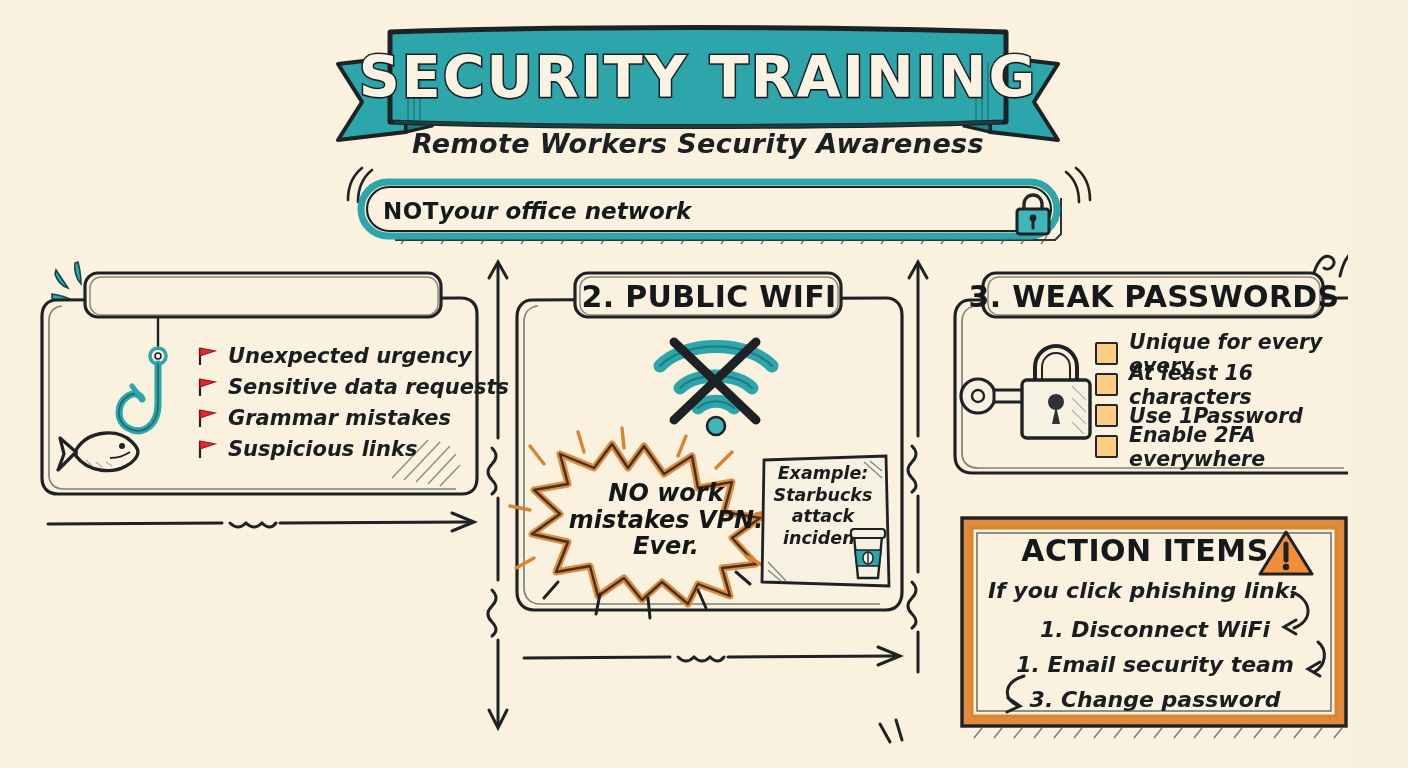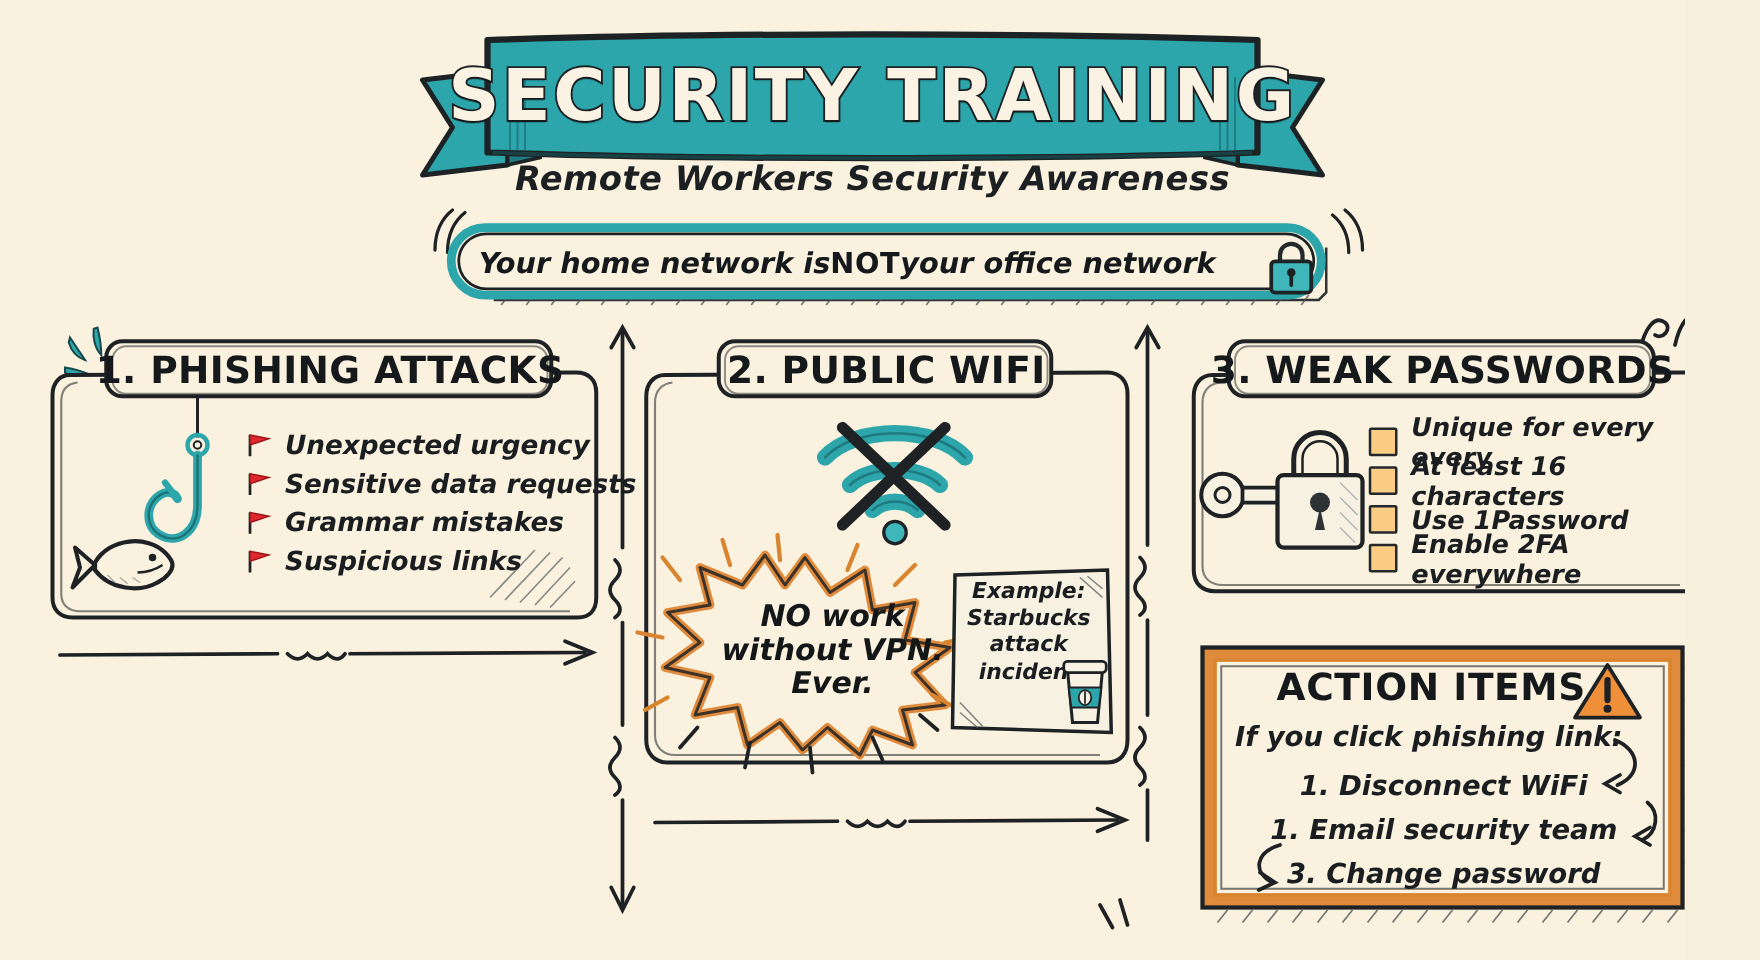--- a/index.html
+++ b/index.html
@@ -247,21 +247,20 @@
           <path d="M606 66 L612 58"></path>
           <path d="M626 66 L632 58"></path>
         <path d="M646 66 L652 58"></path>
           <path d="M666 66 L672 58"></path>
           <path d="M686 66 L692 58"></path>
       </g>
       <rect x="6" y="4" width="696" height="54" rx="27" fill="#faf2de" stroke="#2ca5ab" stroke-width="7"></rect>
       <rect x="12" y="9" width="684" height="44" rx="22" fill="#faf2de" stroke="#1d2224" stroke-width="2.2"></rect>
     </svg>
     <div id="tagline-text">
-      <span>Your home network is </span>
         <b>NOT</b>
         <span> your office network</span>
     </div>
     <svg class="abs" style="left:656px; top:12px;" width="44" height="46">
       <path d="M13 20 L13 14 A9 9 0 0 1 31 14 L31 20" fill="none" stroke="#23282a" stroke-width="3.4"></path>
       <rect x="6" y="19" width="32" height="25" rx="3" fill="#3fb6b9" stroke="#1d2224" stroke-width="3"></rect>
       <circle cx="22" cy="28" r="3.4" fill="#1d2224"></circle>
       <path d="M22 31 L22 38" stroke="#1d2224" stroke-width="3" stroke-linecap="round"></path>
     </svg>
   </div>
@@ -318,21 +317,20 @@
         <path d="M368 198 L404 160"></path>
       <path d="M380 200 L414 164"></path>
         <path d="M392 202 L420 172"></path>
       <path d="M404 204 L424 183"></path>
     </g>
   </svg>
   <svg class="abs" style="left:80px; top:268px;" width="368" height="56">
     <rect x="5" y="5" width="356" height="44" rx="13" fill="#faf2de" stroke="#1e2224" stroke-width="3.2"></rect>
     <rect x="10" y="9" width="348" height="38" rx="11" fill="none" stroke="#1e2224" stroke-width="1.5" opacity="0.5"></rect>
   </svg>
-  <div id="card1-title" class="card-title">1. PHISHING ATTACKS</div>
 
   <svg class="abs" style="left:56px; top:316px;" width="164" height="166">
     <path d="M102 0 L102 34" stroke="#1e2224" stroke-width="2.4" fill="none"></path>
     <circle cx="102" cy="40" r="8" fill="none" stroke="#2ca5ab" stroke-width="3.6"></circle>
     <circle cx="102" cy="40" r="3" fill="none" stroke="#1e2224" stroke-width="1.6"></circle>
     <path d="M102 48 L102 88 C102 110, 86 120, 72 112 C60 105, 60 88, 72 80 C78 76, 84 78, 86 83" fill="none" stroke="#2ca5ab" stroke-width="7" stroke-linecap="round"></path>
     <path d="M102 48 L102 88 C102 110, 86 120, 72 112 C60 105, 60 88, 72 80 C78 76, 84 78, 86 83" fill="none" stroke="#15595d" stroke-width="1.8" stroke-linecap="round" opacity="0.7"></path>
     <path d="M86 83 L76 70" stroke="#2ca5ab" stroke-width="5" stroke-linecap="round"></path>
   </svg>
   <svg class="abs" style="left:56px; top:416px;" width="110" height="66">
@@ -435,21 +433,21 @@
     <g stroke="#1e2224" stroke-width="3" stroke-linecap="round">
       <path d="M44 172 L58 156"></path>
         <path d="M96 188 L100 168"></path>
       <path d="M150 192 L148 172"></path>
         <path d="M206 182 L198 164"></path>
       <path d="M250 158 L236 146"></path>
     </g>
   </svg>
   <div id="burst-text">
     <span>NO work</span>
-    <span>without VPN.</span>
+    <span>mistakes VPN.</span>
     <span>Ever.</span>
   </div>
 
   <svg class="abs" style="left:758px; top:452px;" width="136" height="142">
     <path d="M6 8 L128 4 L131 134 L4 130 Z" fill="#f6f1e1" stroke="#1e2224" stroke-width="2.8"></path>
     <g stroke="#5c6062" stroke-width="1.3" opacity="0.75">
       <path d="M106 10 L124 26"></path>
         <path d="M112 9 L124 19"></path>
       <path d="M10 118 L24 130"></path>
         <path d="M10 110 L28 129"></path>

